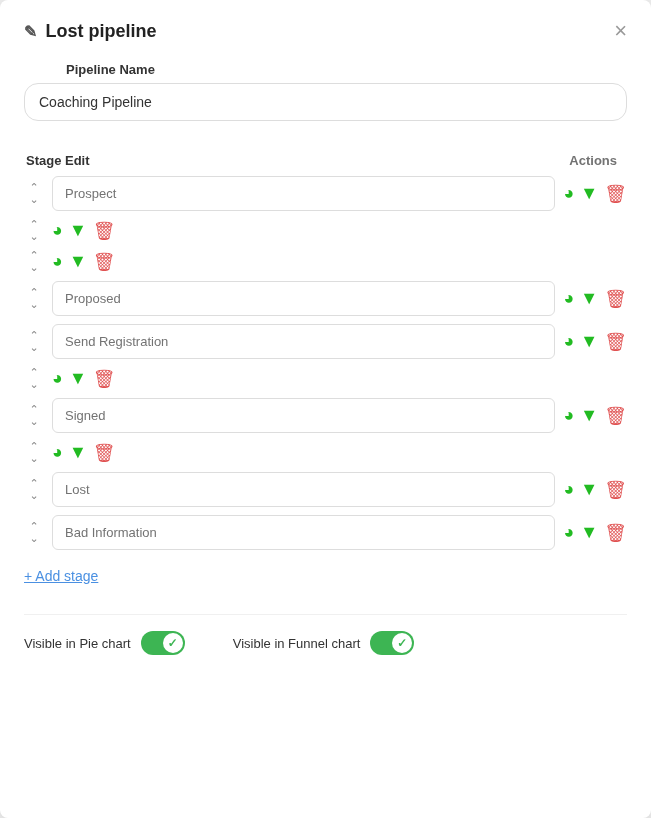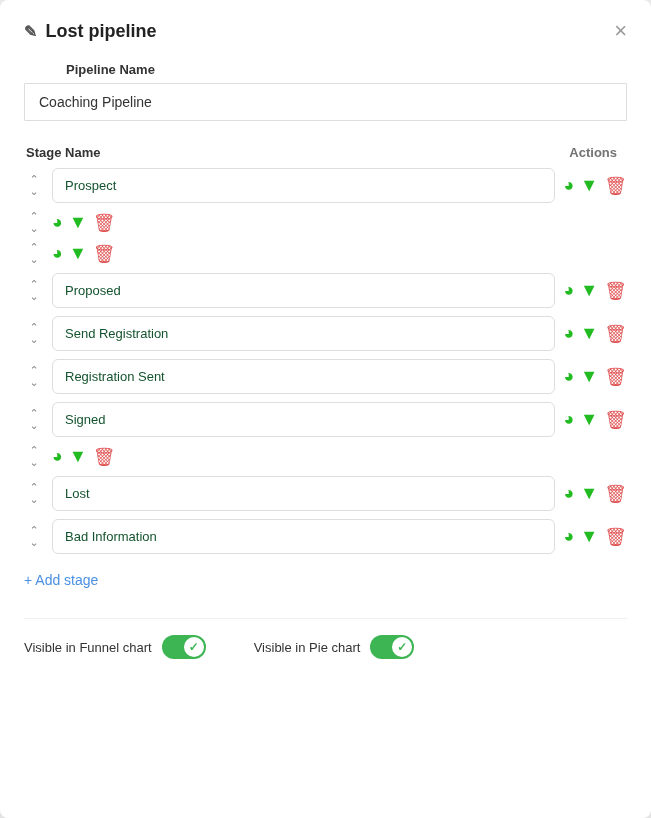--- a/index.html
+++ b/index.html
@@ -50,25 +50,25 @@
       font-size: 13px;
       font-weight: 600;
       color: #333;
       margin-bottom: 6px;
       padding-left: 42px;
     }
     .pipeline-input {
       width: 100%;
       padding: 10px 14px;
       border: 1px solid #ddd;
-      border-radius: 1px;
+      border-radius: 14px;
       font-size: 14px;
       color: #333;
       outline: none;
-      margin-bottom: 24px;
+      margin-bottom: 32px;
     }
     .table-header {
       display: flex;
       justify-content: space-between;
       align-items: center;
       margin-bottom: 8px;
       padding: 0 2px;
     }
     .table-header-left {
       font-size: 13px;
@@ -101,21 +101,21 @@
       font-size: 11px;
       line-height: 1;
       display: block;
     }
     .stage-input {
       flex: 1;
       padding: 9px 12px;
       border: 1px solid #ddd;
       border-radius: 6px;
       font-size: 13px;
-      color: #14532d;
+      color: #737373;
       outline: none;
     }
     .action-icons {
       display: flex;
       align-items: center;
       gap: 6px;
       flex-shrink: 0;
     }
     .action-icon {
       font-size: 18px;
@@ -126,20 +126,21 @@
     .action-icon.trash { color: #e05252; }
     .add-stage-btn {
       background: none;
       border: none;
       color: #4a90e2;
       font-size: 14px;
       font-weight: 500;
       cursor: pointer;
       padding: 6px 0;
       margin-top: 4px;
+      text-decoration: underline;
     }
     .footer-row {
       display: flex;
       align-items: center;
       justify-content: flex-start;
       gap: 48px;
       margin-top: 24px;
       padding-top: 16px;
       border-top: 1px solid #f0f0f0;
     }
@@ -191,21 +192,21 @@
       <span class="edit-icon">✎</span>
       <span>Lost pipeline</span>
     </div>
     <button class="close-btn">×</button>
   </div>
 
   <div class="field-label">Pipeline Name</div>
   <input class="pipeline-input" type="text" value="Coaching Pipeline" style="">
 
   <div class="table-header">
-    <div class="table-header-left">Stage Name</div>
+    <div class="table-header-left">Stage Edit</div>
     <div class="table-header-right">Actions</div>
   </div>
 
   <div id="stages-container">
       <div class="stage-row">
       <div class="reorder-handle">
         <span class="chevron">⌃</span>
         <span class="chevron">⌄</span>
       </div>
       <input class="stage-input" type="text" value="Prospect" style="">
@@ -259,21 +260,20 @@
         <span class="action-icon pie">◕</span>
         <span class="action-icon filter">▼</span>
         <span class="action-icon trash">🗑</span>
       </div>
     </div>
       <div class="stage-row">
       <div class="reorder-handle">
         <span class="chevron">⌃</span>
         <span class="chevron">⌄</span>
       </div>
-      <input class="stage-input" type="text" value="Registration Sent" style="">
       <div class="action-icons">
         <span class="action-icon pie">◕</span>
         <span class="action-icon filter">▼</span>
         <span class="action-icon trash">🗑</span>
       </div>
     </div>
       <div class="stage-row">
       <div class="reorder-handle">
         <span class="chevron">⌃</span>
         <span class="chevron">⌄</span>
@@ -318,26 +318,26 @@
         <span class="action-icon pie">◕</span>
         <span class="action-icon filter">▼</span>
         <span class="action-icon trash">🗑</span>
       </div>
     </div>
     </div>
 
   <button class="add-stage-btn">+ Add stage</button>
 
   <div class="footer-row">
+    <div class="toggle-group">
+      <span class="toggle-label">Visible in Pie chart</span>
+      <div class="toggle-track">
+        <div class="toggle-thumb"></div>
+      </div>
+    </div>
     <div class="toggle-group">
       <span class="toggle-label">Visible in Funnel chart</span>
       <div class="toggle-track">
         <div class="toggle-thumb"></div>
       </div>
     </div>
-    <div class="toggle-group">
-      <span class="toggle-label">Visible in Pie chart</span>
-      <div class="toggle-track">
-        <div class="toggle-thumb"></div>
-      </div>
-    </div>
   </div>
 </div>
 
 </body></html>

